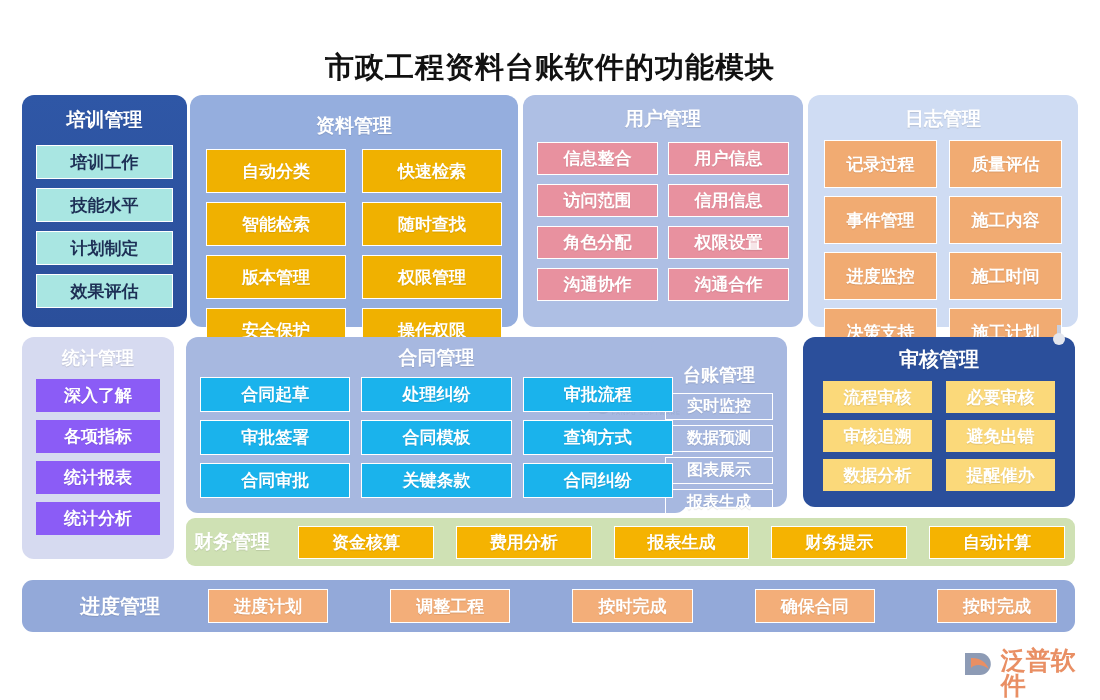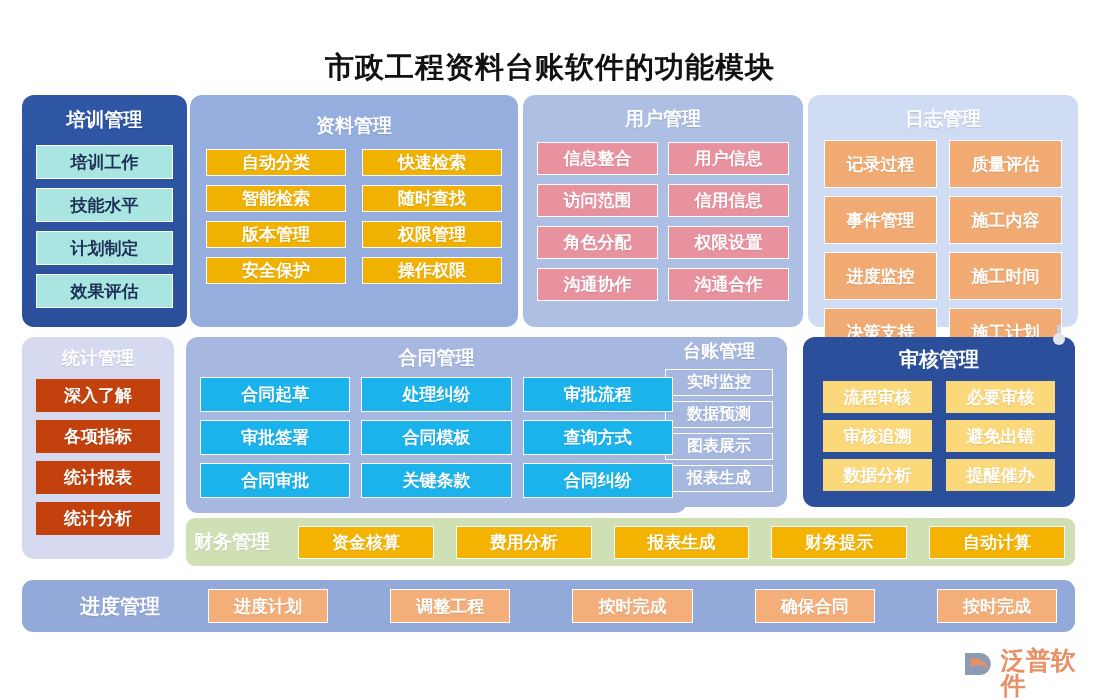--- a/index.html
+++ b/index.html
@@ -73,21 +73,21 @@
   #panel-docs {
     left: 190px; top: 95px; width: 328px; height: 232px;
     background: #95aede;
   }
   #panel-docs .panel-title { margin-top: 18px; }
   #panel-docs .grid {
     margin: 10px 16px 0 16px;
     display: grid; grid-template-columns: 1fr 1fr;
     column-gap: 16px; row-gap: 9px;
   }
-  #panel-docs .chip { height: 27px; background: #f0b100; }
+  #panel-docs .chip { height: 44px; background: #f0b100; }
 
   
   #panel-user {
     left: 523px; top: 95px; width: 280px; height: 232px;
     background: #aebfe4;
   }
   #panel-user .panel-title { margin-top: 11px; }
   #panel-user .grid {
     margin: 10px 14px 0 14px;
     display: grid; grid-template-columns: 1fr 1fr;
@@ -112,21 +112,21 @@
   
   #panel-stats {
     left: 22px; top: 337px; width: 152px; height: 222px;
     background: #d6daf0;
   }
   #panel-stats .panel-title { margin-top: 9px; font-size: 18px; }
   #panel-stats .chips {
     margin: 9px 14px 0 14px;
     display: flex; flex-direction: column; gap: 8px;
   }
-  #panel-stats .chip { height: 33px; background: #c2410c; border: none; }
+  #panel-stats .chip { height: 33px; background: #8b5cf6; border: none; }
 
   
   #panel-contract {
     left: 186px; top: 337px; width: 501px; height: 176px;
     background: #a7b8e0;
     overflow: hidden;
   }
   #panel-contract .panel-title { margin-top: 8px; }
   #panel-contract .grid {
     margin: 6px 14px 0 14px;
@@ -148,21 +148,21 @@
     display: flex; flex-direction: column; line-height: 1;
   }
   .watermark .wm-cn { font-size: 15px; font-weight: bold; color: #dd7a55; }
   .watermark .wm-en { font-size: 6px; letter-spacing: 1px; color: #7b8fb8; }
 
   
   #panel-ledger {
     left: 651px; top: 337px; width: 136px; height: 170px;
     background: #a7b8e0;
   }
-  #panel-ledger .panel-title { margin-top: 2px; font-size: 18px; font-family: Liberation Mono, monospace; }
+  #panel-ledger .panel-title { margin-top: 26px; font-size: 18px; font-family: Liberation Mono, monospace; }
   #panel-ledger .chips {
     margin: 6px 14px 0 14px;
     display: flex; flex-direction: column; gap: 5px;
   }
   #panel-ledger .chip {
     height: 27px; background: transparent; border: 1.5px solid #ffffff;
     font-size: 16px;
   }
 
   

